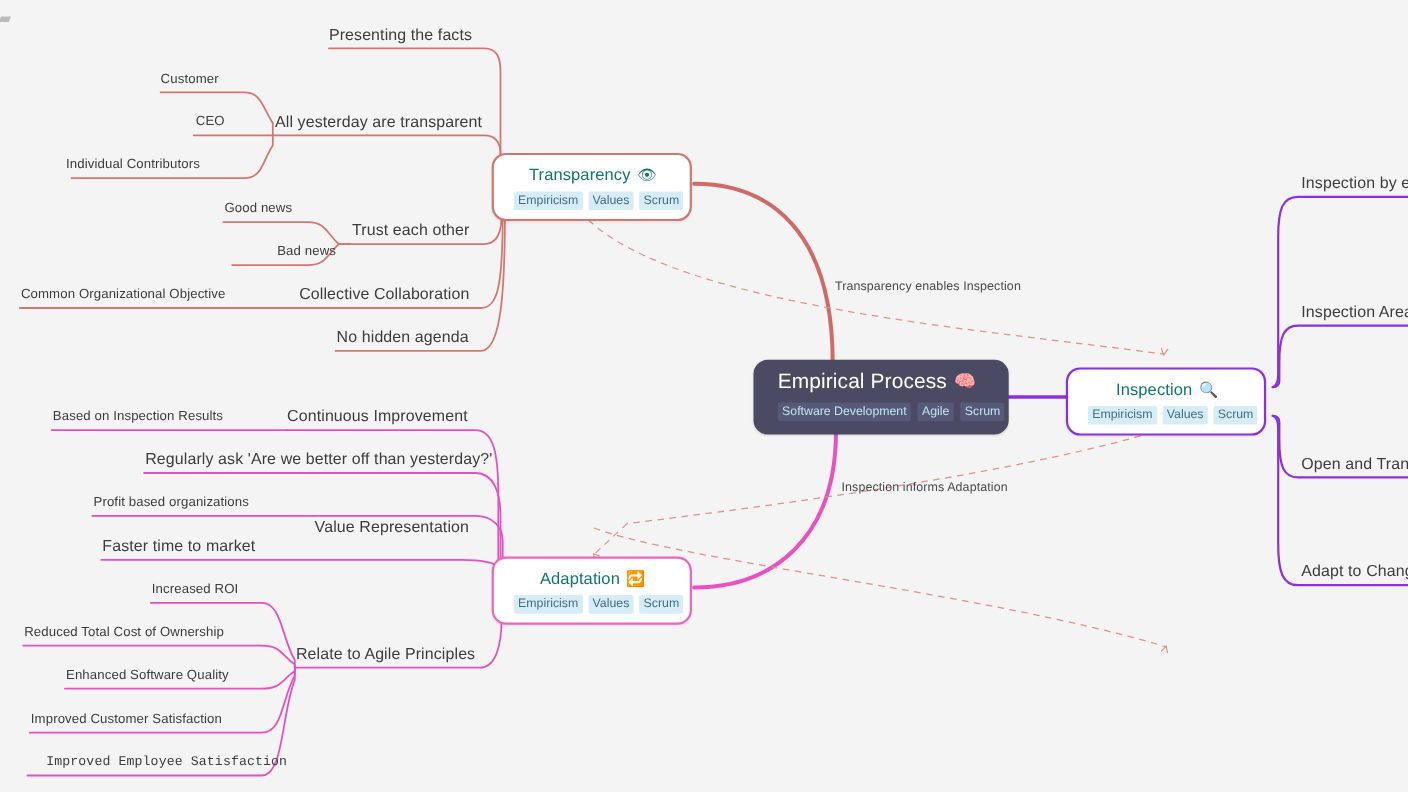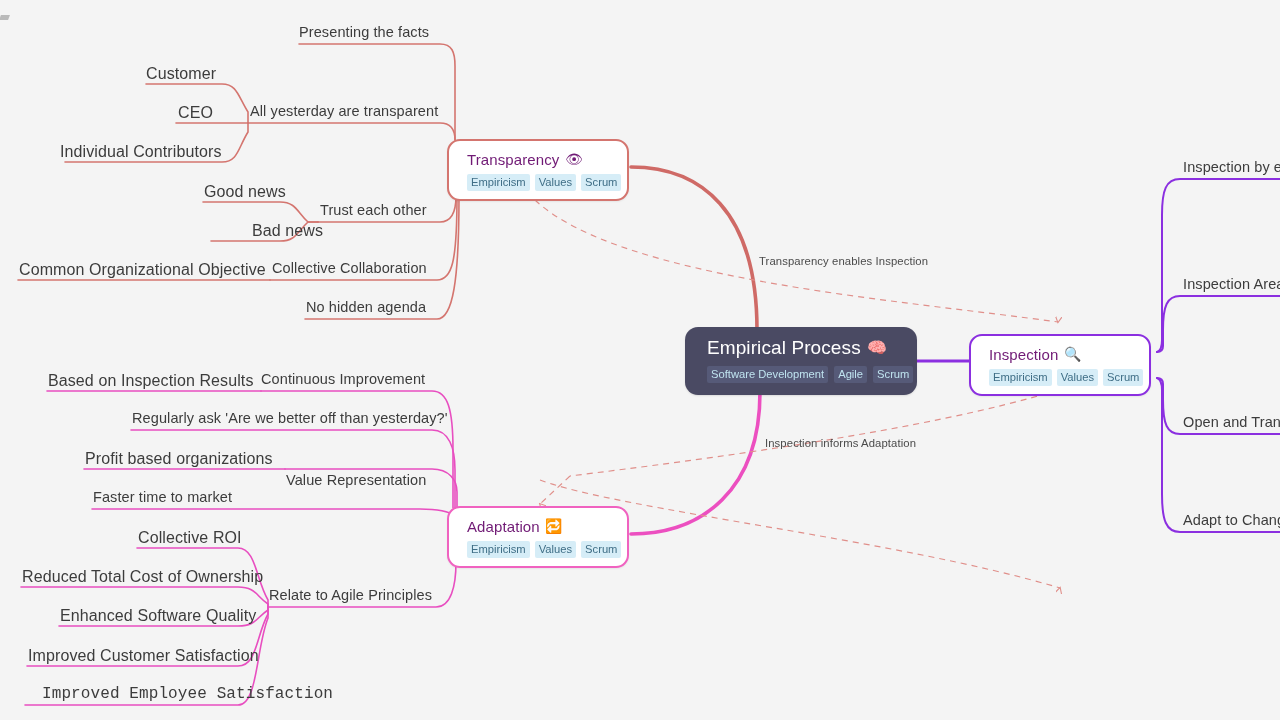--- a/index.html
+++ b/index.html
@@ -24,21 +24,21 @@
   
   .leaf {
     position: absolute;
     white-space: nowrap;
     color: #3c3c3c;
     font-size: 14.5px;
     line-height: 1.1;
     letter-spacing: .1px;
   }
   .leaf.lvl2 { font-size: 14.5px; }
-  .leaf.lvl3 { font-size: 16px; }
+  .leaf.lvl3 { font-size: 12px; }
 
   
   .root-node {
     position: absolute;
     left: 685px; top: 327px;
     width: 232px; height: 68px;
     background: #4a4a63;
     border-radius: 13px;
     padding: 9px 20px 8px 22px;
     box-shadow: 0 1px 2px rgba(0,0,0,.10);
@@ -68,27 +68,28 @@
   .topic-node {
     position: absolute;
     background: #ffffff;
     border-radius: 13px;
     border: 2.5px solid #cc6b6b;
     padding: 8px 16px 8px 18px;
     width: 182px;
     box-shadow: 0 1px 2px rgba(0,0,0,.06);
   }
   .topic-title {
-    color: #701a75;
+    color: #0f766e;
     font-size: 15px;
     display: flex;
     align-items: center;
     gap: 6px;
     height: 20px;
     letter-spacing: .1px;
+    justify-content: center;
   }
   .topic-tags { display: flex; gap: 5px; margin-top: 5px; }
   .topic-tags .tag {
     background: #d6edf7;
     color: #3f6e86;
     font-size: 11.2px;
     padding: 1px 4px 2px;
     border-radius: 2px;
     line-height: 1.25;
     white-space: nowrap;
@@ -276,21 +277,21 @@
       <div class="leaf lvl2" style="left: 272px; top: 261px;">Collective Collaboration</div>
       <div class="leaf lvl3" style="left: 19px; top: 261px;">Common Organizational Objective</div>
       <div class="leaf lvl2" style="left: 306px; top: 300px;">No hidden agenda</div>
       <div class="leaf lvl2" style="left: 261px; top: 372px;">Continuous Improvement</div>
       <div class="leaf lvl3" style="left: 48px; top: 372px;">Based on Inspection Results</div>
       <div class="leaf lvl2" style="left: 132px; top: 411px;">Regularly ask 'Are we better off than yesterday?'</div>
       <div class="leaf lvl2" style="left: 286px; top: 473px;">Value Representation</div>
       <div class="leaf lvl3" style="left: 85px; top: 450px;">Profit based organizations</div>
       <div class="leaf lvl2" style="left: 93px; top: 490px;">Faster time to market</div>
       <div class="leaf lvl2" style="left: 269px; top: 588px;">Relate to Agile Principles</div>
-      <div class="leaf lvl3" style="left: 138px; top: 529px;">Collective ROI</div>
+      <div class="leaf lvl3" style="left: 138px; top: 529px;">Increased ROI</div>
       <div class="leaf lvl3" style="left: 22px; top: 568px;">Reduced Total Cost of Ownership</div>
       <div class="leaf lvl3" style="left: 60px; top: 607px;">Enhanced Software Quality</div>
       <div class="leaf lvl3" style="left: 28px; top: 647px;">Improved Customer Satisfaction</div>
       <div class="leaf lvl3" style="left: 42px; top: 686px; font-family: Liberation Mono, monospace;">Improved Employee Satisfaction</div>
       <div class="leaf lvl2" style="left: 1183px; top: 160px;">Inspection by everyone</div>
       <div class="leaf lvl2" style="left: 1183px; top: 277px;">Inspection Areas</div>
       <div class="leaf lvl2" style="left: 1183px; top: 415px;">Open and Transparent</div>
       <div class="leaf lvl2" style="left: 1183px; top: 513px;">Adapt to Change</div>
       <div class="rel-label" style="left: 718px; top: 255px;">Transparency enables Inspection</div>
       <div class="rel-label" style="left: 724px; top: 437px;">Inspection informs Adaptation</div>

